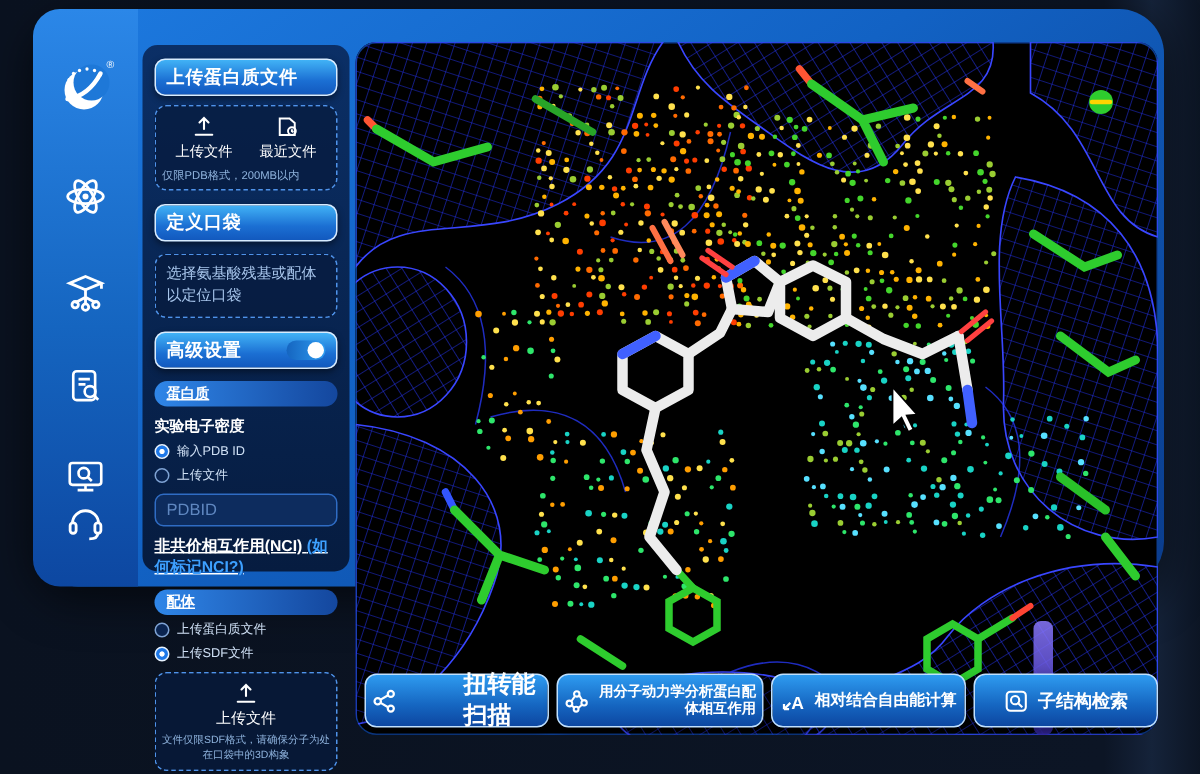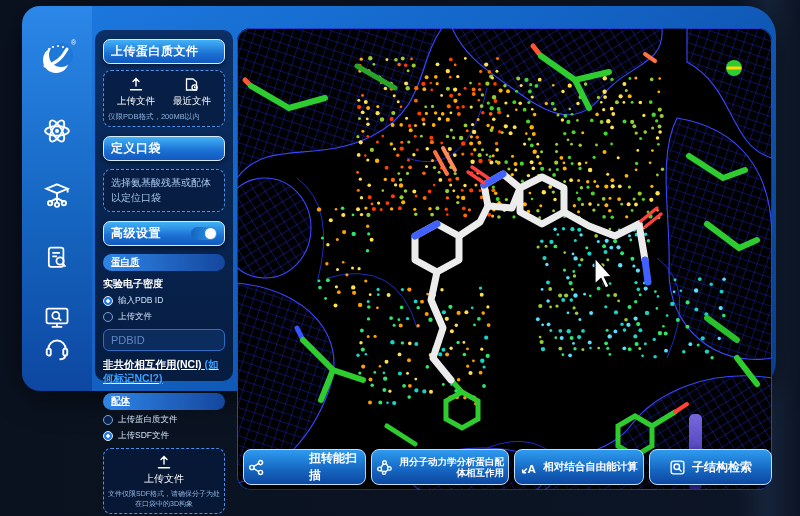--- a/index.html
+++ b/index.html
@@ -50,21 +50,21 @@
   
   .viewport{position:absolute;left:215px;top:22px;width:535px;height:462px;background:#000;
     border-radius:14px;overflow:hidden;box-shadow:inset 0 0 0 1px #0d3d8f;}
   .scene{position:absolute;inset:0;width:100%;height:100%;}
   .toolbar{position:absolute;left:6px;right:0px;bottom:5px;display:flex;gap:5px;}
   .tbtn{height:36px;border-radius:8px;border:1.5px solid #bfe0ff;cursor:pointer;
     background:linear-gradient(180deg,#2e9bf0 0%,#1565c0 60%,#0d47a1 100%);
     display:flex;align-items:center;justify-content:center;gap:6px;color:#fff;font-weight:bold;
     box-shadow:0 3px 8px rgba(0,0,0,.5);box-sizing:border-box;padding:0 4px;}
   .tbtn svg{flex:0 0 auto;}
-  .t1{width:124px;font-size:12px;gap:44px;}
+  .t1{width:124px;font-size:16px;gap:44px;}
   .t2{width:139px;font-size:9.5px;line-height:1.2;text-align:right;}
   .t3{width:131px;font-size:10.5px;}
   .t4{width:124px;font-size:12px;}
 </style>
 </head>
 <body>
 
 <div class="stage">
 <div class="app">
 

